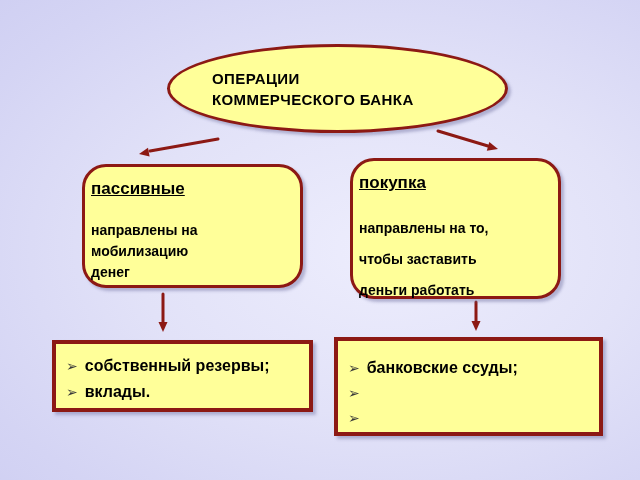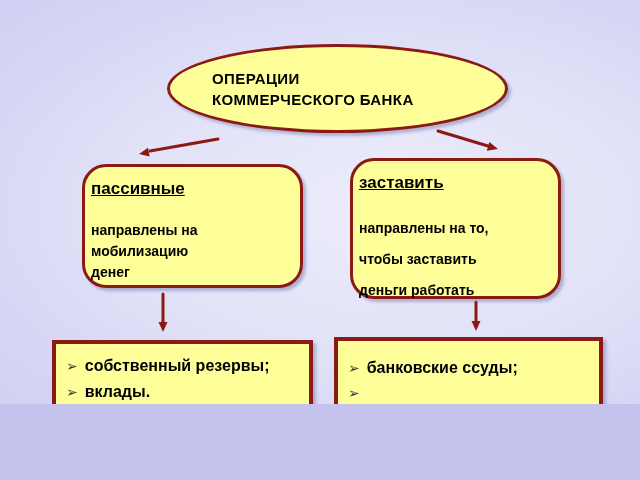--- a/index.html
+++ b/index.html
@@ -4,21 +4,21 @@
 <style>
   html, body {
     margin: 0;
     padding: 0;
     background: #c3c3ee;
     font-family: "Liberation Sans", "DejaVu Sans", sans-serif;
   }
   .stage {
     position: relative;
     width: 640px;
-    height: 404px;
+    height: 480px;
     overflow: hidden;
     background:
       radial-gradient(ellipse 130% 115% at 60% 52%,
         #ededfd 0%, #e2e2f8 30%, #d4d4f4 55%, #c9c9f0 80%, #c2c2ed 100%);
   }
   .shape {
     position: absolute;
     background: #ffff99;
     border: 3px solid #8c1914;
     box-sizing: border-box;
@@ -119,21 +119,21 @@
   </div>
 
   <div class="shape roundbox box-passive">
     <div class="box-title">пассивные</div>
     <div class="box-body">направлены на
 мобилизацию
 денег</div>
   </div>
 
   <div class="shape roundbox box-active">
-    <div class="box-title">заставить</div>
+    <div class="box-title">покупка</div>
     <div class="box-body">направлены на то,
  чтобы заставить
 деньги работать</div>
   </div>
 
   <div class="shape listbox list-left">
     <div class="row">
       <span class="bullet">➢</span>
       <span>собственный резервы;</span>
     </div>

